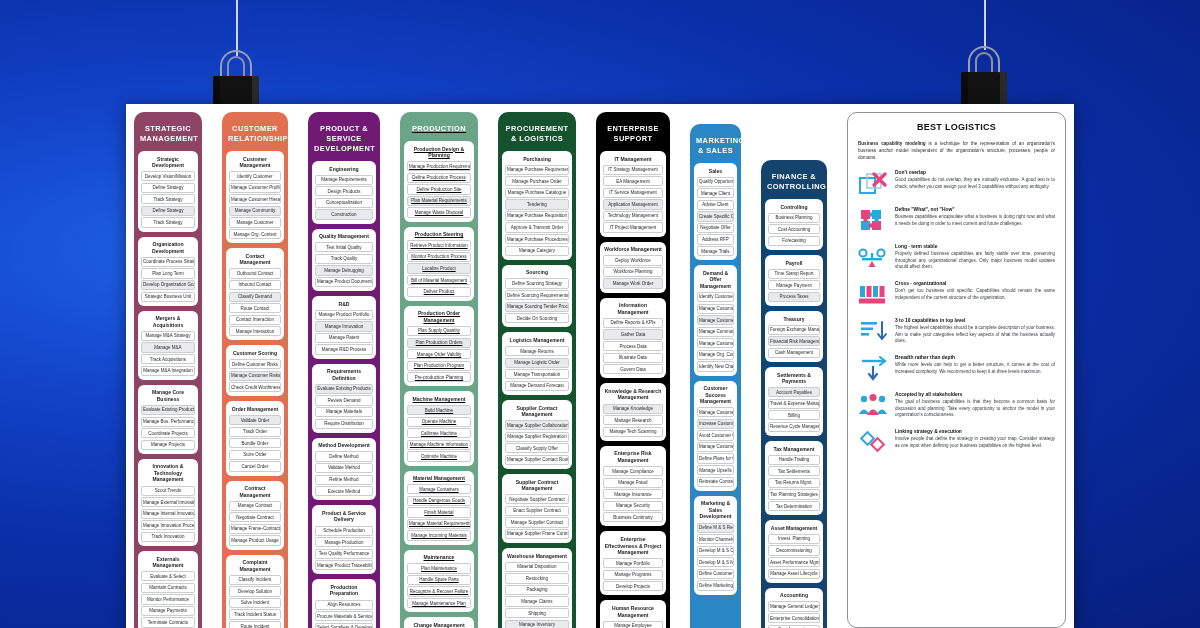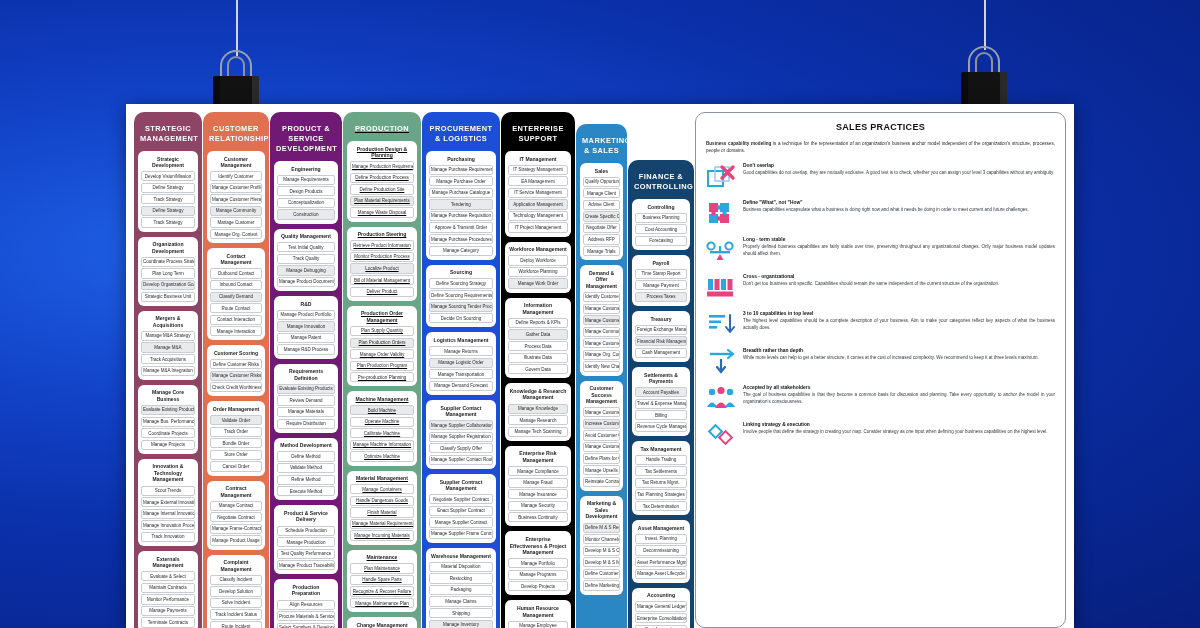--- a/index.html
+++ b/index.html
@@ -26,21 +26,21 @@
     position:absolute; left:14px; top:6px; width:18px; height:26px;
     border:2px solid #8b929c; border-bottom:none;
     border-radius:12px 12px 0 0;
   }
   
   .poster {
     position:absolute; left:126px; top:104px; width:948px; height:524px;
     background:#ffffff;
     box-shadow: 0 3px 16px rgba(0,0,0,.45);
     padding:8px 8px 0 8px;
-    display:flex; gap:1px;
+    display:flex; gap:20px;
   }
   .column {
     border-radius:10px 10px 0 0;
     padding:4px 4px 0 4px;
     display:flex; flex-direction:column;
     overflow:hidden;
   }
   .col-title {
     color:#fff; text-align:center; font-weight:bold;
     font-size:7.4px; letter-spacing:.45px; line-height:1.35;
@@ -292,21 +292,21 @@
         <div class="group-title">Maintenance</div>
         <div class="cap">Plan Maintenance</div>
         <div class="cap">Handle Spare Parts</div>
         <div class="cap">Recognize &amp; Recover Failure</div>
         <div class="cap">Manage Maintenance Plan</div>
       </div>
       <div class="group">
         <div class="group-title">Change Management</div>
       </div>
     </div>
-    <div class="column" style="background: #1d4ed8; width: 78px;">
+    <div class="column" style="background: #14532d; width: 78px;">
       <div class="col-title">PROCUREMENT &amp; LOGISTICS</div>
       <div class="group">
         <div class="group-title">Purchasing</div>
         <div class="cap">Manage Purchase Requirements</div>
         <div class="cap">Manage Purchase Order</div>
         <div class="cap">Manage Purchase Catalogue</div>
         <div class="cap alt">Tendering</div>
         <div class="cap">Manage Purchase Requisition</div>
         <div class="cap">Approve &amp; Transmit Order</div>
         <div class="cap">Manage Purchase Procedures</div>
@@ -489,21 +489,21 @@
         <div class="cap">Manage General Ledger</div>
         <div class="cap">Enterprise Consolidation</div>
         <div class="cap">Cost Accounting</div>
         <div class="cap">External Reporting</div>
         <div class="cap alt">Performance Reporting</div>
         <div class="cap">Inventory Valuation</div>
         <div class="cap">Investor Relations</div>
       </div>
     </div>
     <div class="bp">
-    <div class="bp-title">SALES PRACTICES</div>
+    <div class="bp-title">BEST LOGISTICS</div>
     <div class="bp-intro">
       <b>Business capability modeling</b><span> is a technique for the representation of an organization's business anchor model independent of the organization's structure, processes, people or domains.</span>
     </div>
     <div id="bp-items">
         <div class="bp-item">
           <div class="bp-ico"><svg width="30" height="28" viewBox="0 0 30 28">
               <rect x="2" y="8" width="15" height="15" fill="none" stroke="#29a8e0" stroke-width="2"></rect>
               <rect x="9" y="4" width="14" height="14" fill="none" stroke="#9cc7e8" stroke-width="1.5"></rect>
               <path d="M16 4 L27 15 M27 4 L16 15" stroke="#e8437f" stroke-width="3.4" stroke-linecap="round"></path>
             </svg></div>

